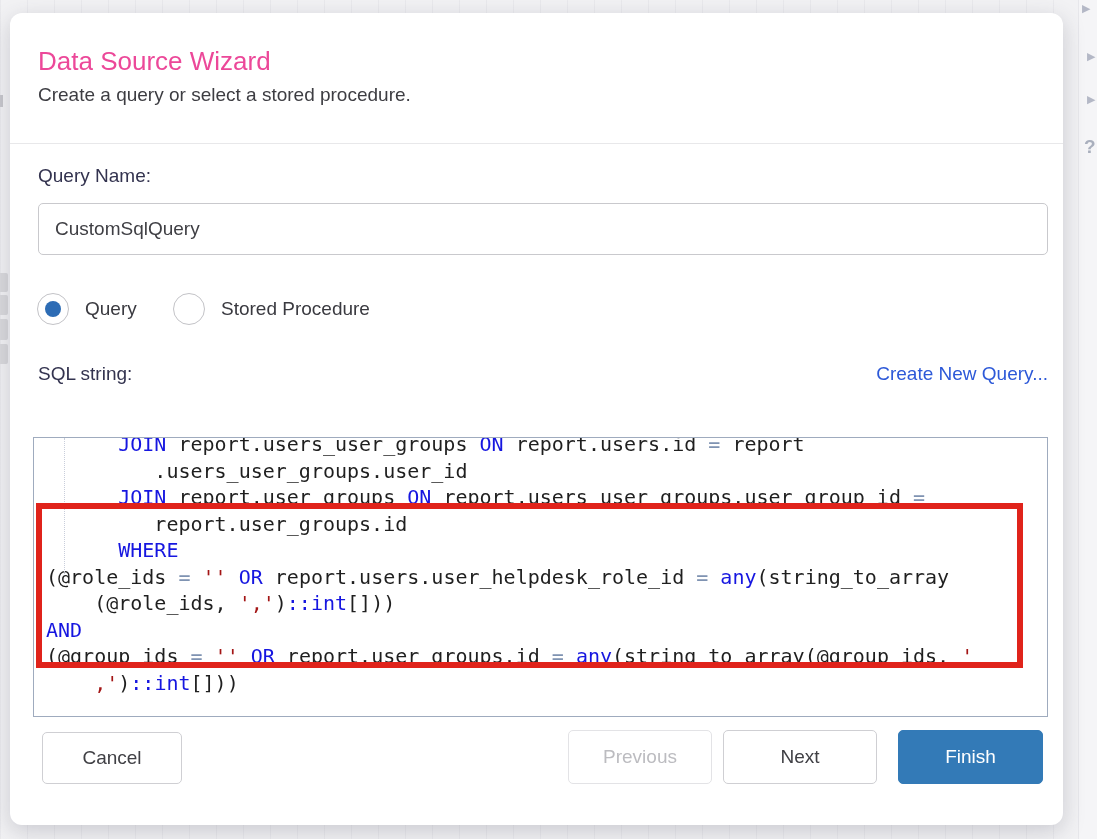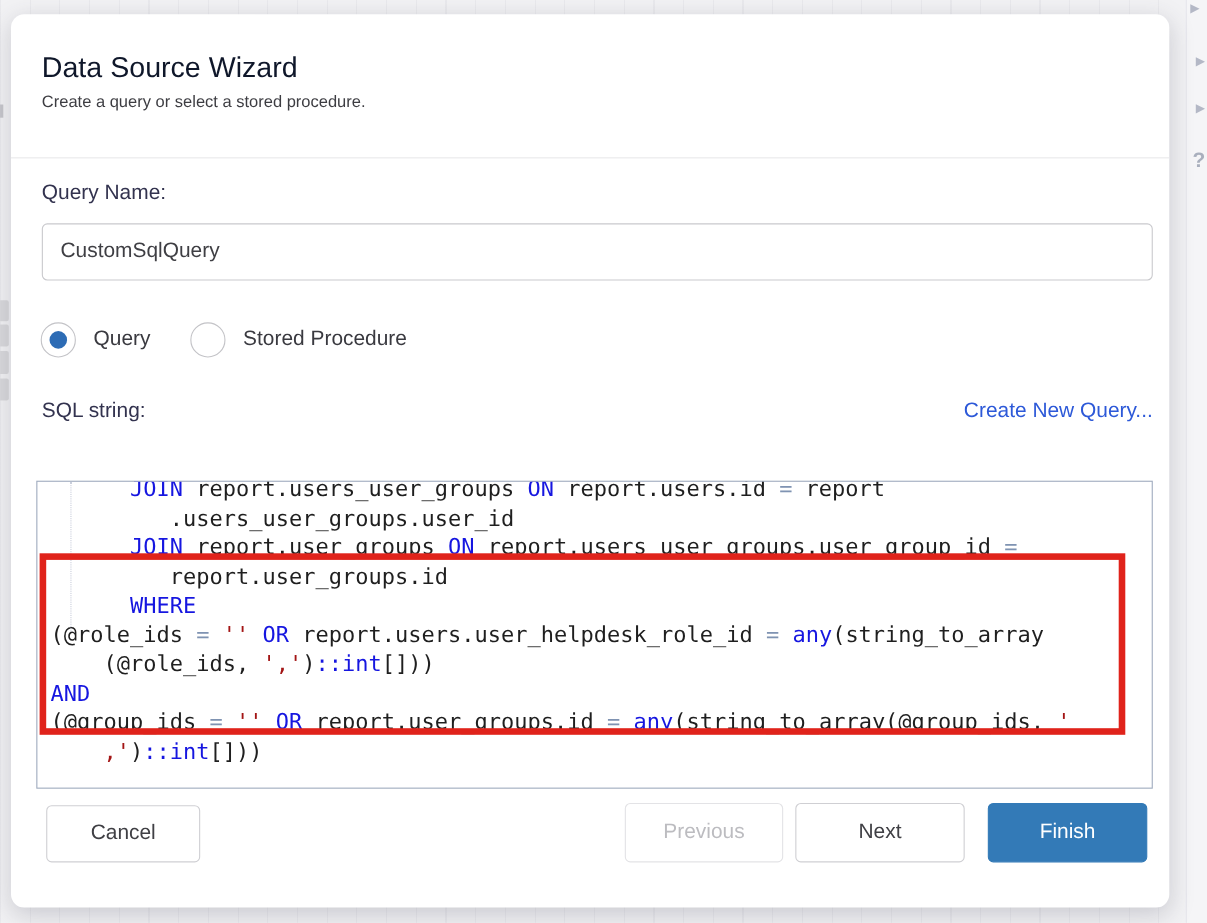--- a/index.html
+++ b/index.html
@@ -15,22 +15,22 @@
   .right-rail { position:absolute; left:1078px; top:0; width:19px; height:839px;
     background:#f5f5f7; border-left:1px solid #e7e7eb; }
   .rail-icon { position:absolute; color:#b4b8c6; font-size:11px; line-height:1; }
   .rail-help { position:absolute; color:#a9afbd; font-size:19px; line-height:1; font-weight:bold; }
   .left-block { position:absolute; left:0; width:8px; background:#d9d9dc; border-radius:0 2px 2px 0; }
   .left-tick { position:absolute; left:0; top:95px; width:3px; height:12px; background:#c6c6cb; }
 
   
   .dialog { position:absolute; left:10px; top:13px; width:1053px; height:812px;
     background:#ffffff; border-radius:12px; box-shadow:0 6px 22px rgba(60,60,80,0.22); }
-  .dlg-title { position:absolute; left:28px; top:33px; font-size:26px; font-weight:400; color:#0f172a; }
-  .dlg-subtitle { position:absolute; left:28px; top:71px; font-size:15px; color:#3d3d42; }
+  .dlg-title { position:absolute; left:28px; top:33px; font-size:26px; font-weight:400; color:#ec4899; }
+  .dlg-subtitle { position:absolute; left:28px; top:71px; font-size:19px; color:#3d3d42; }
   .divider { position:absolute; left:0; top:130px; width:100%; height:1px; background:#e8e8ea; }
 
   .field-label { position:absolute; font-size:19px; color:#33334f;text-align:right; }
   .query-name-input { position:absolute; left:28px; top:190px; width:1010px; height:52px;
     border:1px solid #c9c9cd; border-radius:5px; font-family:"Liberation Sans",sans-serif;
     font-size:19px; color:#3f3f44; padding:0 16px; outline:none; background:#fff; }
 
   .radio-group { position:absolute; top:280px; display:flex; align-items:center; gap:16px; }
   .radio-outer { width:32px; height:32px; border-radius:50%; border:1.5px solid #c3c3c7;
     background:#fff; display:flex; align-items:center; justify-content:center; flex:0 0 auto; }

